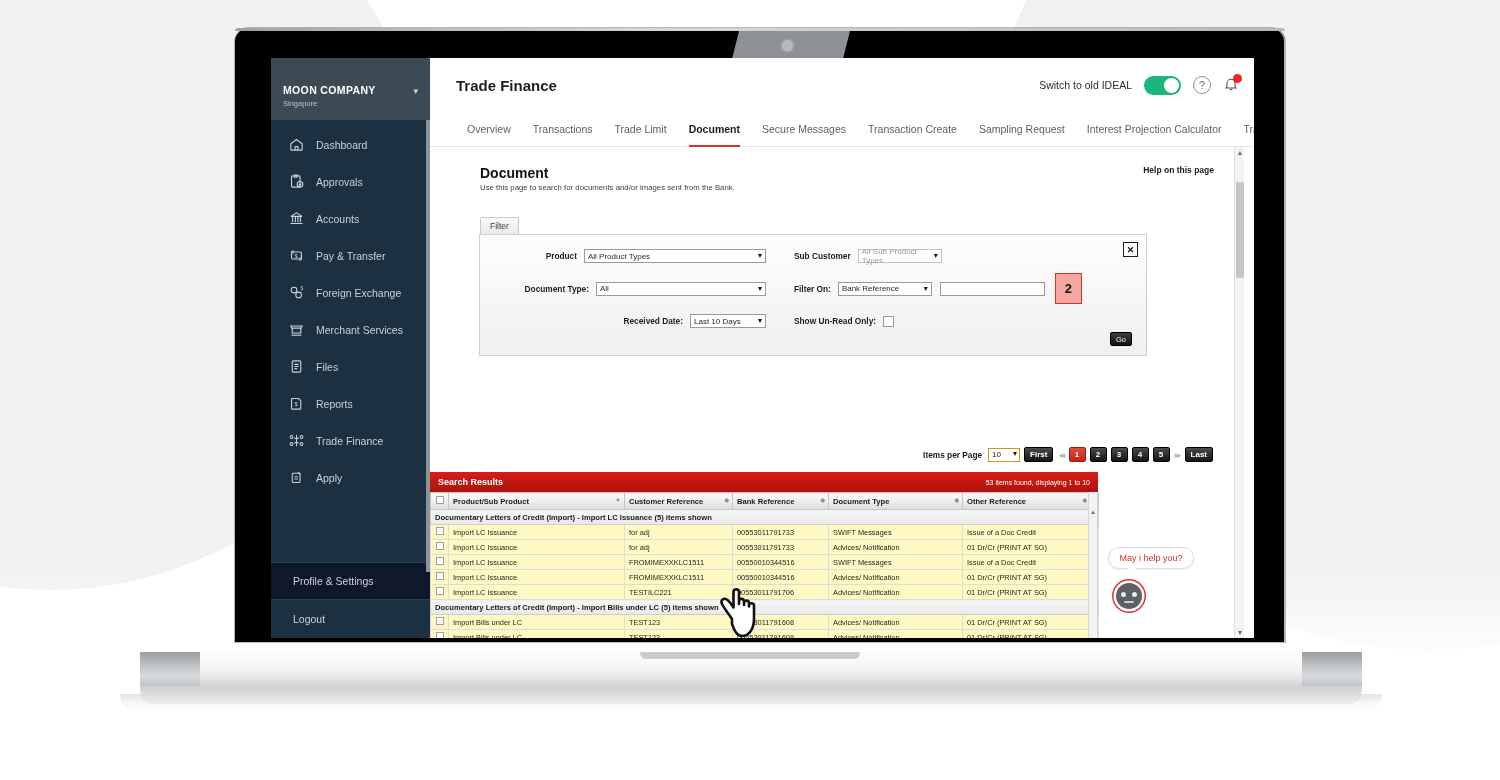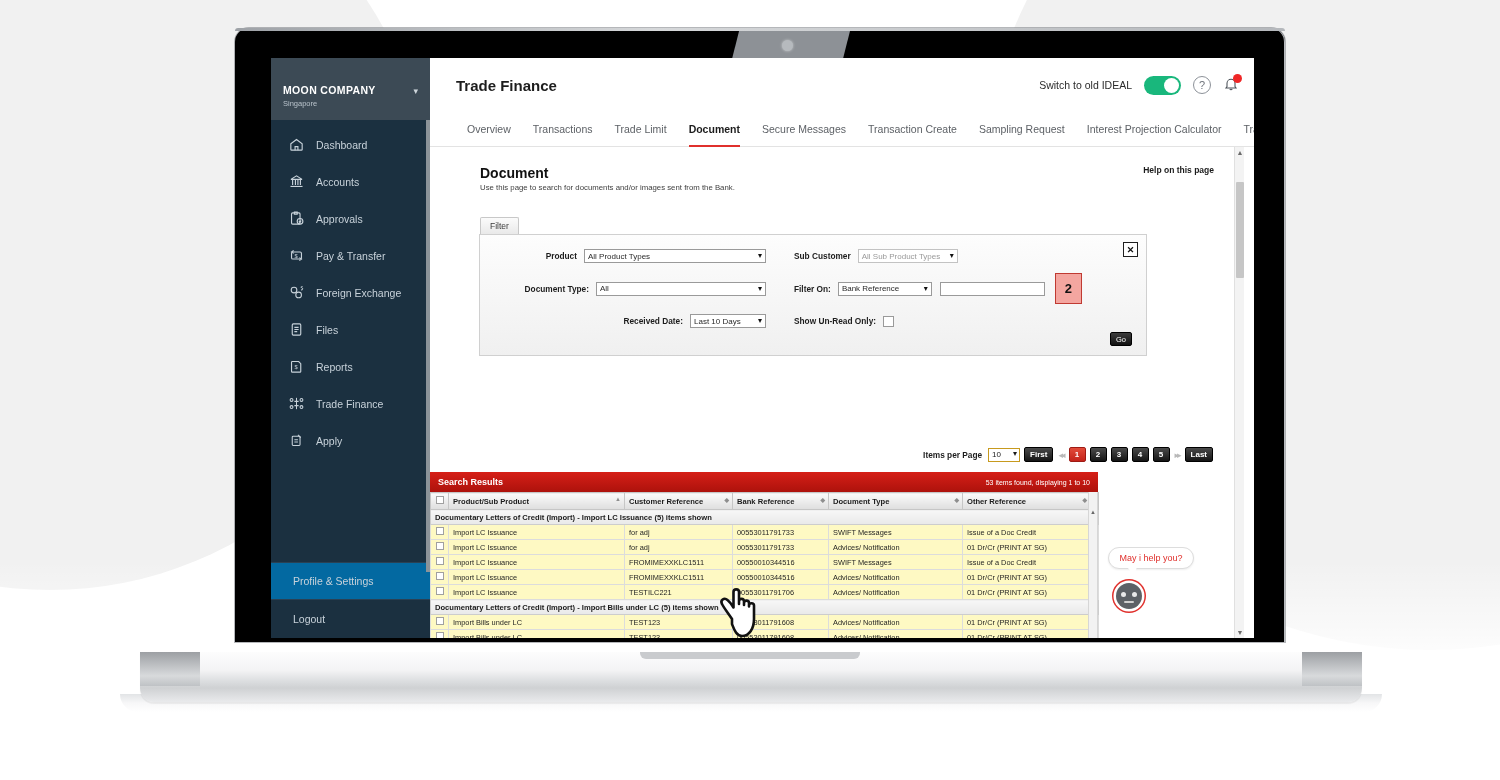--- a/index.html
+++ b/index.html
@@ -112,21 +112,21 @@
     font-size:10.5px;
     color:#c8d2da;
     cursor:pointer;
     white-space:nowrap;
   }
   .nav-item .ic { width:17px; height:17px; flex:0 0 17px; display:block; }
   .nav-item .ic svg { width:17px; height:17px; display:block; }
 
   .nav-bottom { border-top:1px solid #2a4154; }
   .nav-item.profile {
-    background:#0369a1;
+    background:#0f172a;
     padding:12px 0 12px 22px;
     font-size:10.5px;
   }
   .nav-item.logout { padding:13px 0 13px 22px; border-top:1px solid #2a4154; font-size:10.5px;}
   .sidebar-scroll {
     position:absolute; right:0; top:62px; width:4px; height:452px;
     background:#8b9399;
   }
 
   
@@ -226,21 +226,21 @@
     border-radius:0;
     -webkit-appearance:none; appearance:none;
     position:relative;
     display:inline-flex; align-items:center;
     cursor:pointer;
   }
   .fsel .cv { position:absolute; right:3px; top:1px; font-size:8px; color:#111; }
   .fsel.w-product { width:182px; }
   .fsel.w-doctype { width:170px; }
   .fsel.w-date    { width:76px; }
-  .fsel.w-subprod { width:100px; border-color:#c3c3c3; color:#9a9a9a; }
+  .fsel.w-subprod { width:84px; border-color:#c3c3c3; color:#9a9a9a; }
   .fsel.w-filteron{ width:94px; }
 
   .ftext {
     width:105px; height:14px; border:1px solid #9a9a9a; background:#ffffff;
     margin-left:8px;
   }
   .marker2 {
     margin-left:10px;
     width:27px; height:31px;
     background:#f4a6a0;
@@ -404,38 +404,38 @@
                   <path d="M4 11l8-6 8 6v8a1 1 0 0 1-1 1H5a1 1 0 0 1-1-1z"></path>
                   <path d="M10 20v-5h4v5"></path>
                 </svg>
             </span>
             <span>Dashboard</span>
           </div>
 
           <div class="nav-item">
             <span class="ic">
               <svg viewBox="0 0 24 24" fill="none" stroke="#c8d2da" stroke-width="1.6">
-                  <path d="M4 9h16M4 9l8-5 8 5"></path>
-                  <path d="M6.5 9v8M10.5 9v8M14 9v8M17.5 9v8"></path>
-                  <path d="M3.5 19h17"></path>
-                </svg>
-            </span>
-            <span>Accounts</span>
-          </div>
-
-          <div class="nav-item">
-            <span class="ic">
-              <svg viewBox="0 0 24 24" fill="none" stroke="#c8d2da" stroke-width="1.6">
                   <rect x="5" y="4" width="12" height="16" rx="1.5"></rect>
                   <path d="M9 3h4v3H9z"></path>
                   <circle cx="17" cy="16" r="4"></circle>
                   <path d="M15.3 16l1.2 1.3 2.2-2.4"></path>
                 </svg>
             </span>
             <span>Approvals</span>
+          </div>
+
+          <div class="nav-item">
+            <span class="ic">
+              <svg viewBox="0 0 24 24" fill="none" stroke="#c8d2da" stroke-width="1.6">
+                  <path d="M4 9h16M4 9l8-5 8 5"></path>
+                  <path d="M6.5 9v8M10.5 9v8M14 9v8M17.5 9v8"></path>
+                  <path d="M3.5 19h17"></path>
+                </svg>
+            </span>
+            <span>Accounts</span>
           </div>
 
           <div class="nav-item">
             <span class="ic">
               <svg viewBox="0 0 24 24" fill="none" stroke="#c8d2da" stroke-width="1.6">
                   <rect x="5" y="7" width="14" height="10" rx="2"></rect>
                   <path d="M8 5l-3 2 3 2"></path>
                   <path d="M16 19l3-2-3-2"></path>
                   <text x="9.3" y="15" font-size="8" fill="#c8d2da" stroke="none">$</text>
                 </svg>
@@ -447,20 +447,30 @@
             <span class="ic">
               <svg viewBox="0 0 24 24" fill="none" stroke="#c8d2da" stroke-width="1.5">
                   <circle cx="8.5" cy="8.5" r="4"></circle>
                   <circle cx="15" cy="15.5" r="4"></circle>
                   <path d="M18 5l2.5-1.5M19 9l2-3"></path>
                 </svg>
             </span>
             <span>Foreign Exchange</span>
           </div>
 
+          <div class="nav-item">
+            <span class="ic">
+              <svg viewBox="0 0 24 24" fill="none" stroke="#c8d2da" stroke-width="1.6">
+                  <path d="M4 7h16l-1.5 3H5.5z"></path>
+                  <path d="M6 10v7h12v-7"></path>
+                  <path d="M5 20h14"></path>
+                </svg>
+            </span>
+            <span>Merchant Services</span>
+          </div>
 
           <div class="nav-item">
             <span class="ic">
               <svg viewBox="0 0 24 24" fill="none" stroke="#c8d2da" stroke-width="1.6">
                   <rect x="6" y="4" width="12" height="16" rx="1.5"></rect>
                   <path d="M9 9h6M9 12h6M9 15h4"></path>
                 </svg>
             </span>
             <span>Files</span>
           </div>

